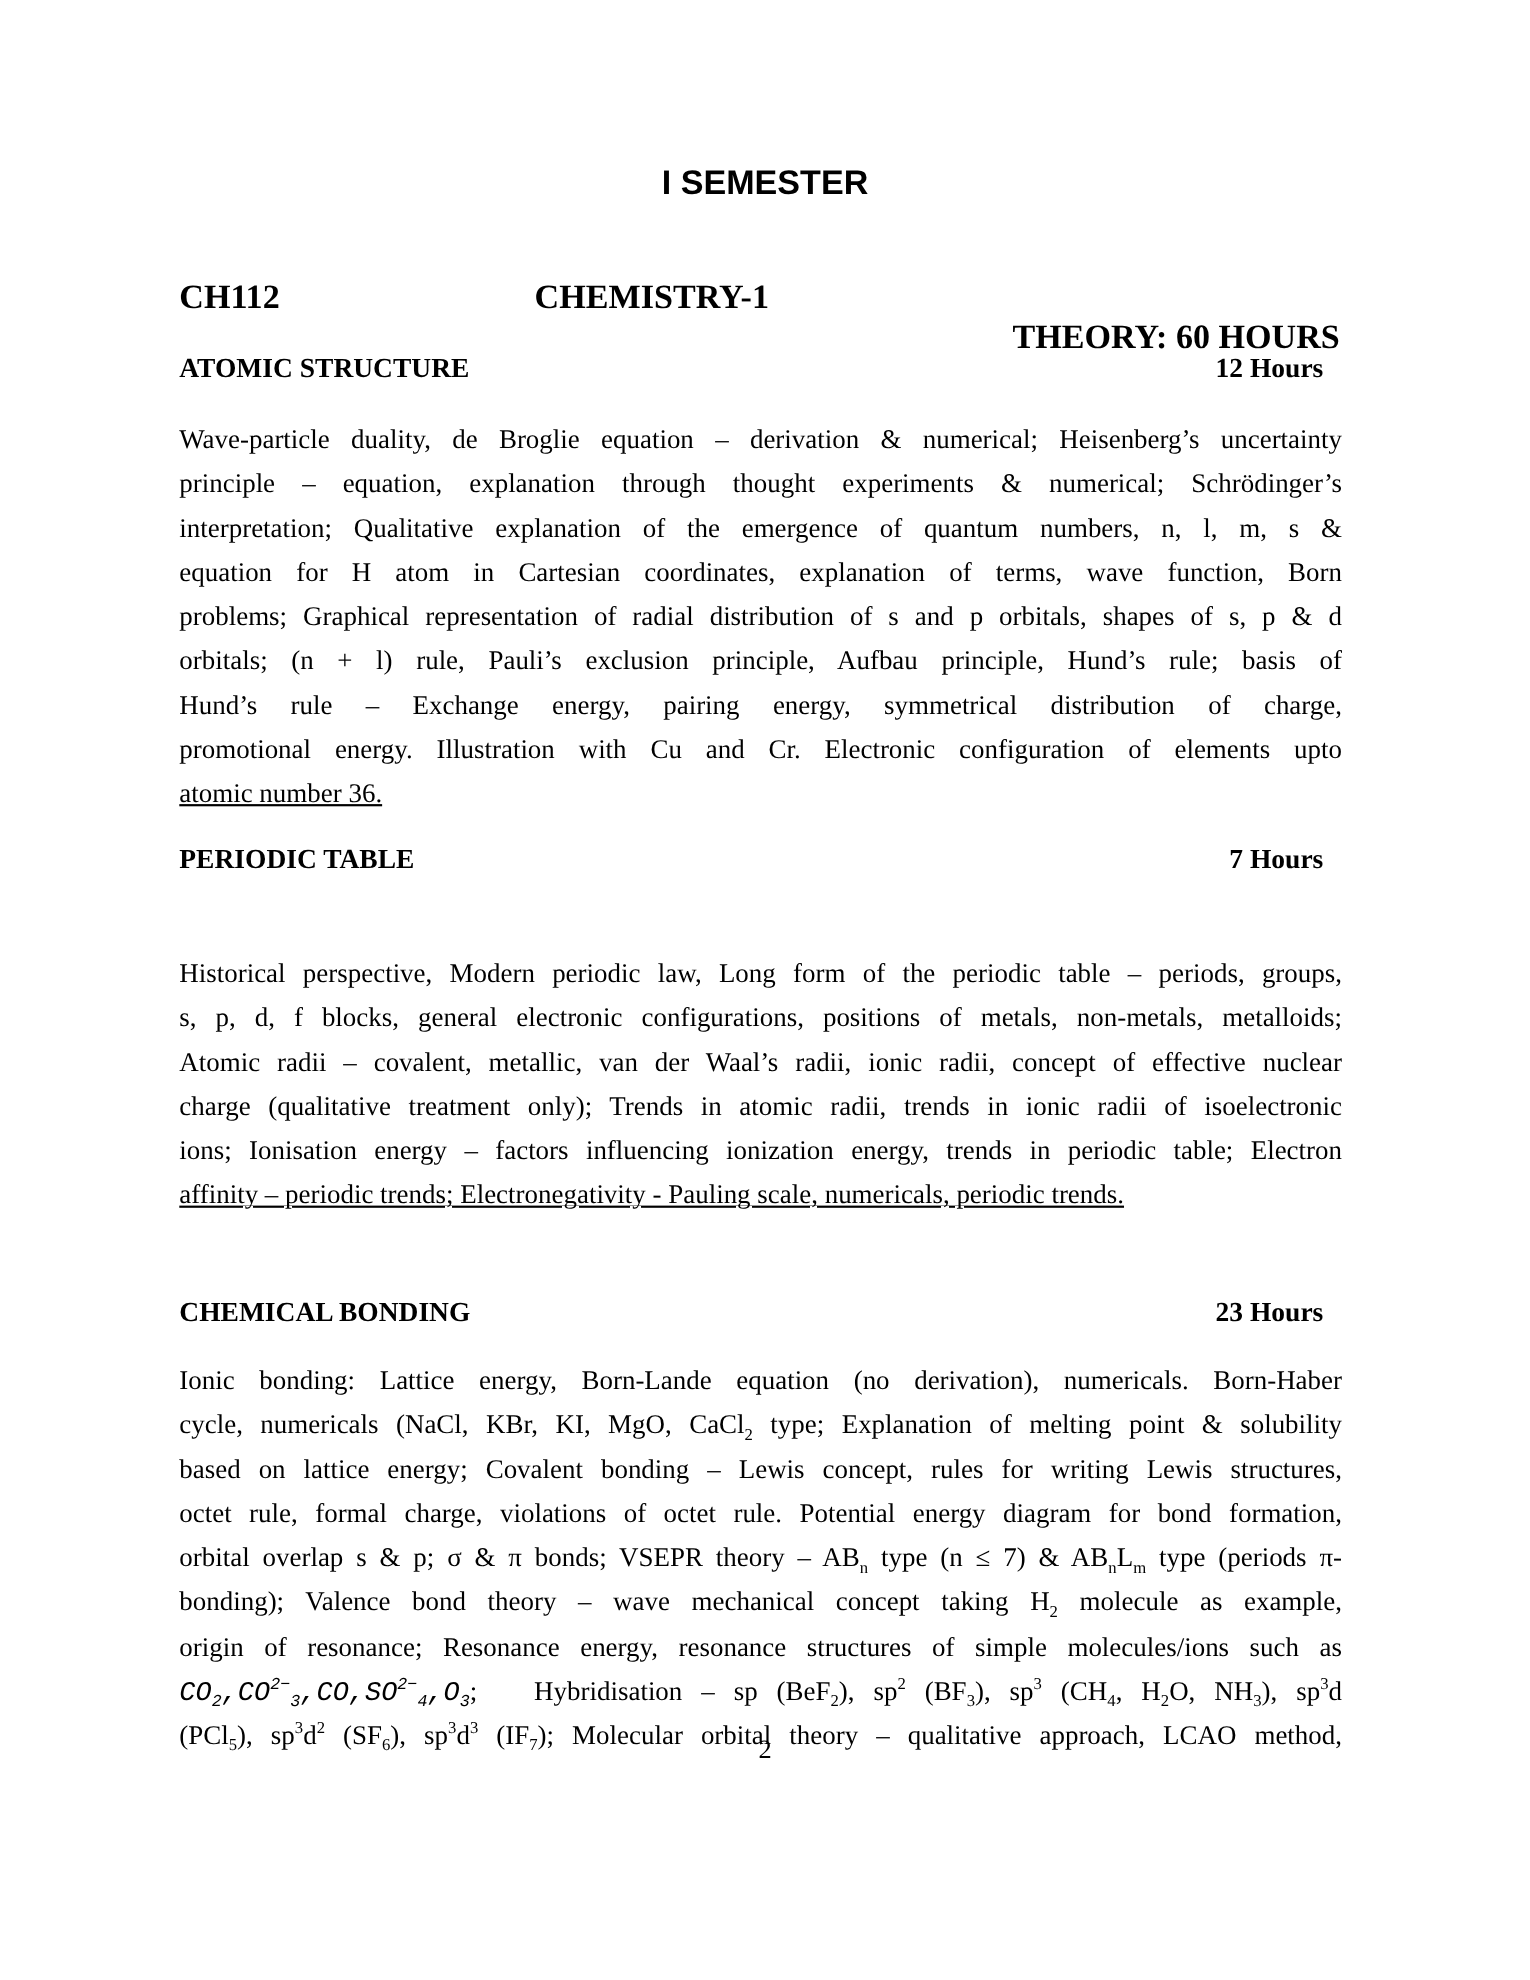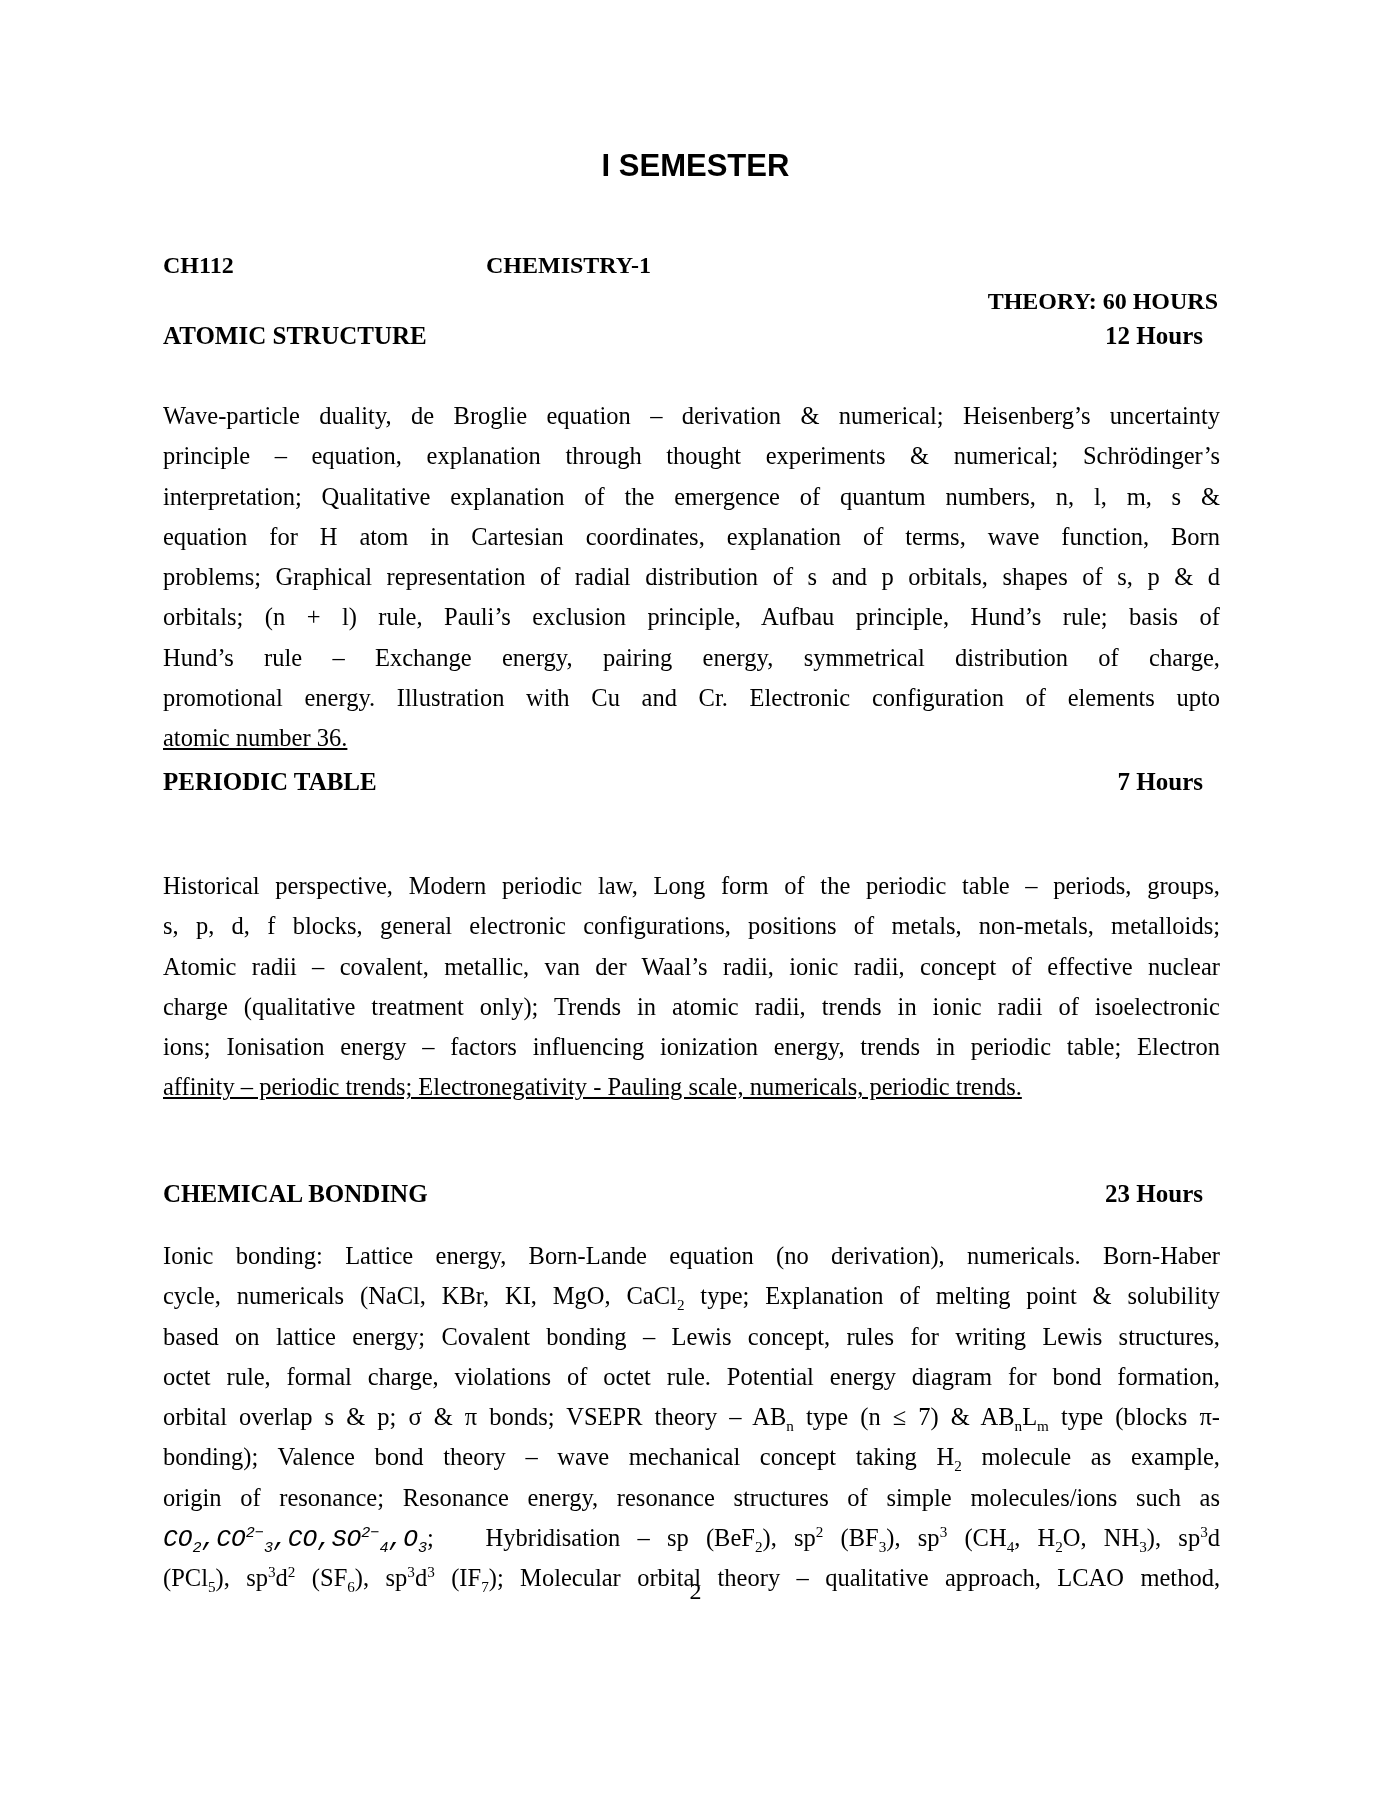--- a/index.html
+++ b/index.html
@@ -4,21 +4,21 @@
 <style>
   html, body { margin: 0; padding: 0; background: #ffffff; }
   body { width: 1391px; height: 1800px; position: relative; overflow: hidden; color: #000; }
   .page { position: absolute; left: 0; top: 0; width: 1391px; height: 1800px; background: #fff; }
   .semester {
     position: absolute; left: 0; width: 1391px; top: 148px; text-align: center;
     font-family: "Liberation Sans", sans-serif; font-weight: bold; font-size: 31px; letter-spacing: 0px;
   }
   .course-row {
     position: absolute; left: 163px; width: 1055px; top: 252px; height: 40px;
-    font-family: "Liberation Serif", serif; font-weight: bold; font-size: 24px;
+    font-family: "Liberation Serif", serif; font-weight: bold; font-size: 31px;
   }
   .course-row span { position: absolute; top: 0; white-space: nowrap; }
   .c-code { left: 0; }
   .c-name { left: 323px; }
   .c-theory { right: 0; margin-top: 36px; }
   .section-head {
     position: absolute; left: 163px; width: 1040px; height: 32px;
     font-family: "Liberation Serif", serif; font-weight: bold; font-size: 25px;
   }
   .section-head .title { position: absolute; left: 0; top: 0; white-space: nowrap; }
@@ -47,21 +47,21 @@
   <div class="course-row">
     <span class="c-code">CH112</span>
     <span class="c-name">CHEMISTRY-1</span>
     <span class="c-theory">THEORY: 60 HOURS</span>
   </div>
 
   <div class="section-head" style="top:322px;">
     <span class="title">ATOMIC STRUCTURE</span>
     <span class="hours">12 Hours</span>
   </div>
-  <div class="para" style="top:396px;">
+  <div class="para" style="top:380px;">
     <span class="line">Wave-particle duality, de Broglie equation – derivation &amp; numerical; Heisenberg’s uncertainty</span>
     <span class="line">principle – equation, explanation through thought experiments &amp; numerical; Schrödinger’s</span>
     <span class="line">interpretation; Qualitative explanation of the emergence of quantum numbers, n, l, m, s &amp;</span>
     <span class="line">equation for H atom in Cartesian coordinates, explanation of terms, wave function, Born</span>
     <span class="line">problems; Graphical representation of radial distribution of s and p orbitals, shapes of s, p &amp; d</span>
     <span class="line">orbitals; (n + l) rule, Pauli’s exclusion principle, Aufbau principle, Hund’s  rule;  basis of</span>
     <span class="line">Hund’s rule – Exchange energy, pairing energy, symmetrical distribution of charge,</span>
     <span class="line">promotional energy.  Illustration with Cu and Cr. Electronic configuration of elements upto</span>
     <span class="line last">atomic number 36.</span>
   </div>
@@ -81,21 +81,21 @@
 
   <div class="section-head" style="top:1180px;">
     <span class="title">CHEMICAL BONDING</span>
     <span class="hours">23 Hours</span>
   </div>
   <div class="para" style="top:1236px;">
     <span class="line">Ionic bonding: Lattice energy, Born-Lande equation (no derivation), numericals. Born-Haber</span>
     <span class="line"><span>cycle, numericals (NaCl, KBr, KI, MgO, CaCl</span><sub>2</sub><span> type; Explanation of melting point &amp; solubility</span></span>
     <span class="line">based on lattice energy; Covalent bonding – Lewis concept, rules for writing Lewis structures,</span>
     <span class="line">octet rule, formal charge, violations of octet rule. Potential energy diagram for bond formation,</span>
-    <span class="line"><span>orbital overlap s &amp; p; σ &amp; π bonds; VSEPR theory – AB</span><sub>n</sub><span> type (n ≤ 7) &amp; AB</span><sub>n</sub>L<sub>m</sub><span> type (blocks π-</span></span>
+    <span class="line"><span>orbital overlap s &amp; p; σ &amp; π bonds; VSEPR theory – AB</span><sub>n</sub><span> type (n ≤ 7) &amp; AB</span><sub>n</sub>L<sub>m</sub><span> type (periods π-</span></span>
     <span class="line"><span>bonding); Valence bond theory – wave mechanical concept taking H</span><sub>2</sub><span> molecule as example,</span></span>
     <span class="line">origin of resonance; Resonance energy, resonance structures of simple molecules/ions such as</span>
     <span class="line"><span class="chem"><span>CO</span><sub>2</sub>,<span>CO</span><sup>2−</sup><sub>3</sub>,<span>CO,SO</span><sup>2−</sup><sub>4</sub>,<span>O</span><sub>3</sub></span>;&nbsp;&nbsp; <span>Hybridisation – sp (BeF</span><sub>2</sub><span>), sp</span><sup>2</sup><span> (BF</span><sub>3</sub><span>), sp</span><sup>3</sup><span> (CH</span><sub>4</sub><span>, H</span><sub>2</sub><span>O, NH</span><sub>3</sub><span>), sp</span><sup>3</sup><span>d</span></span>
     <span class="line"><span>(PCl</span><sub>5</sub><span>), sp</span><sup>3</sup><span>d</span><sup>2</sup><span> (SF</span><sub>6</sub><span>), sp</span><sup>3</sup><span>d</span><sup>3</sup><span> (IF</span><sub>7</sub><span>); Molecular orbital theory – qualitative approach, LCAO method,</span></span>
   </div>
 
   <div class="pagenum">2</div>
 </div>
 
 </body></html>

